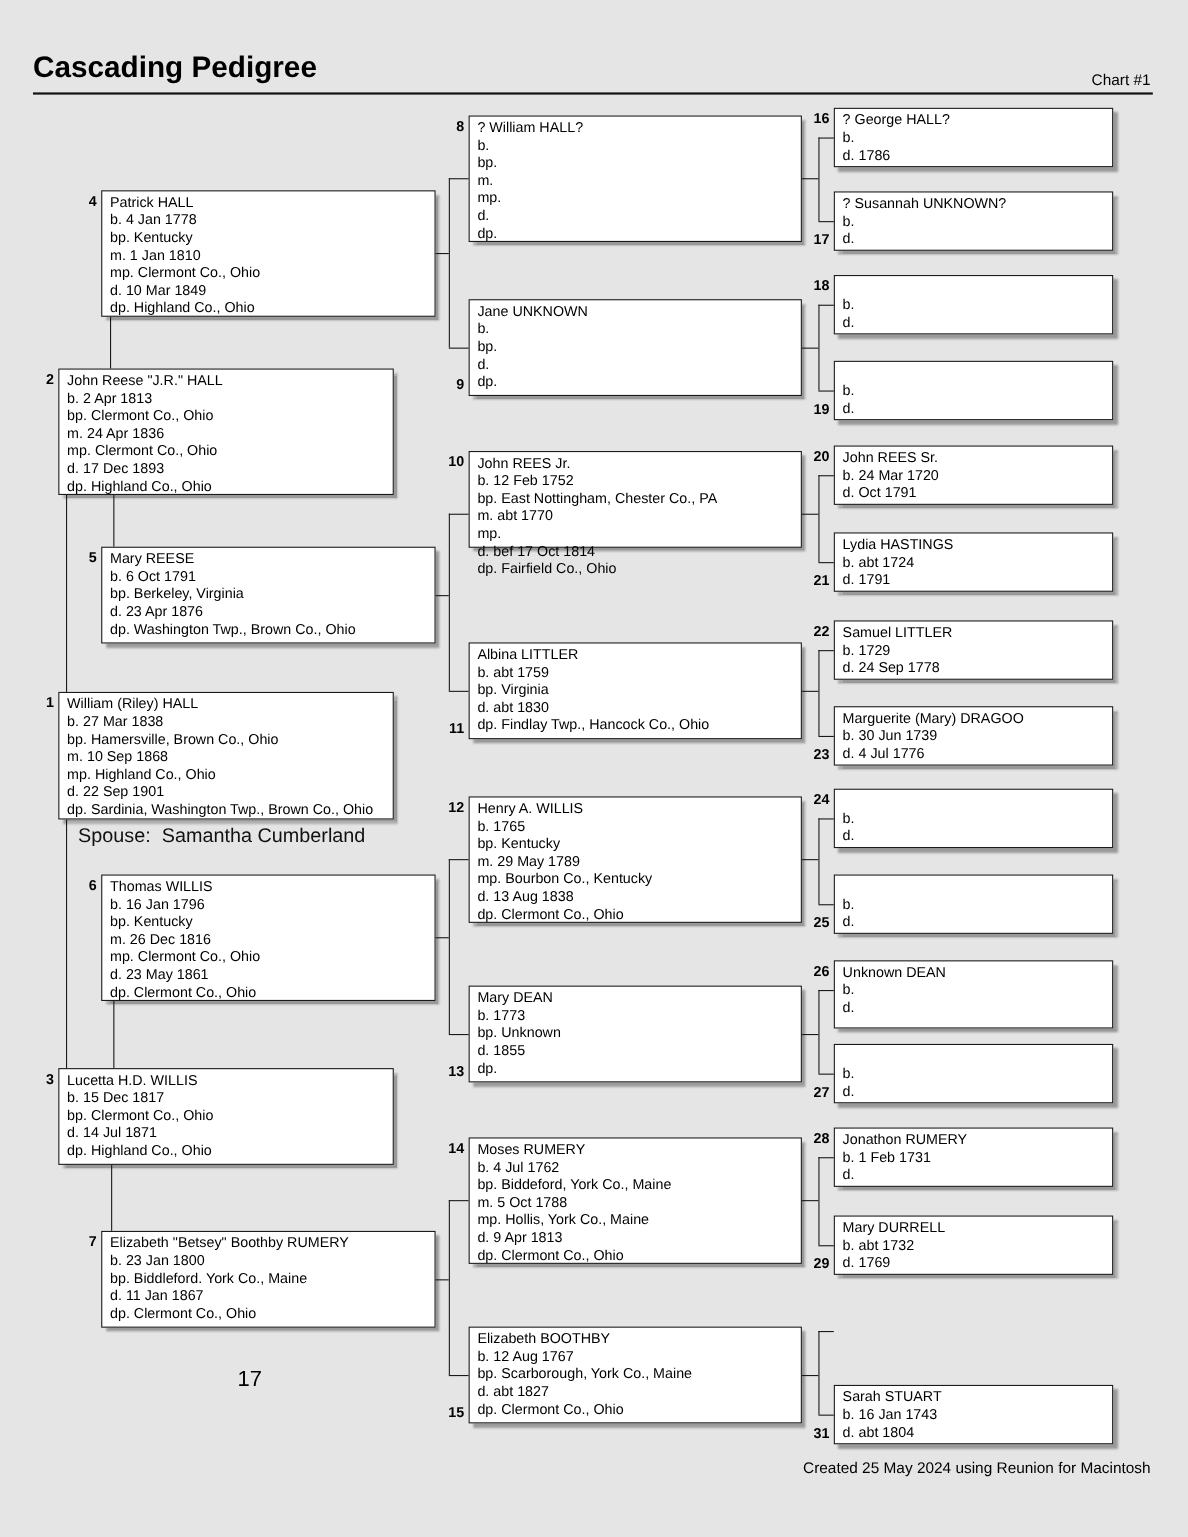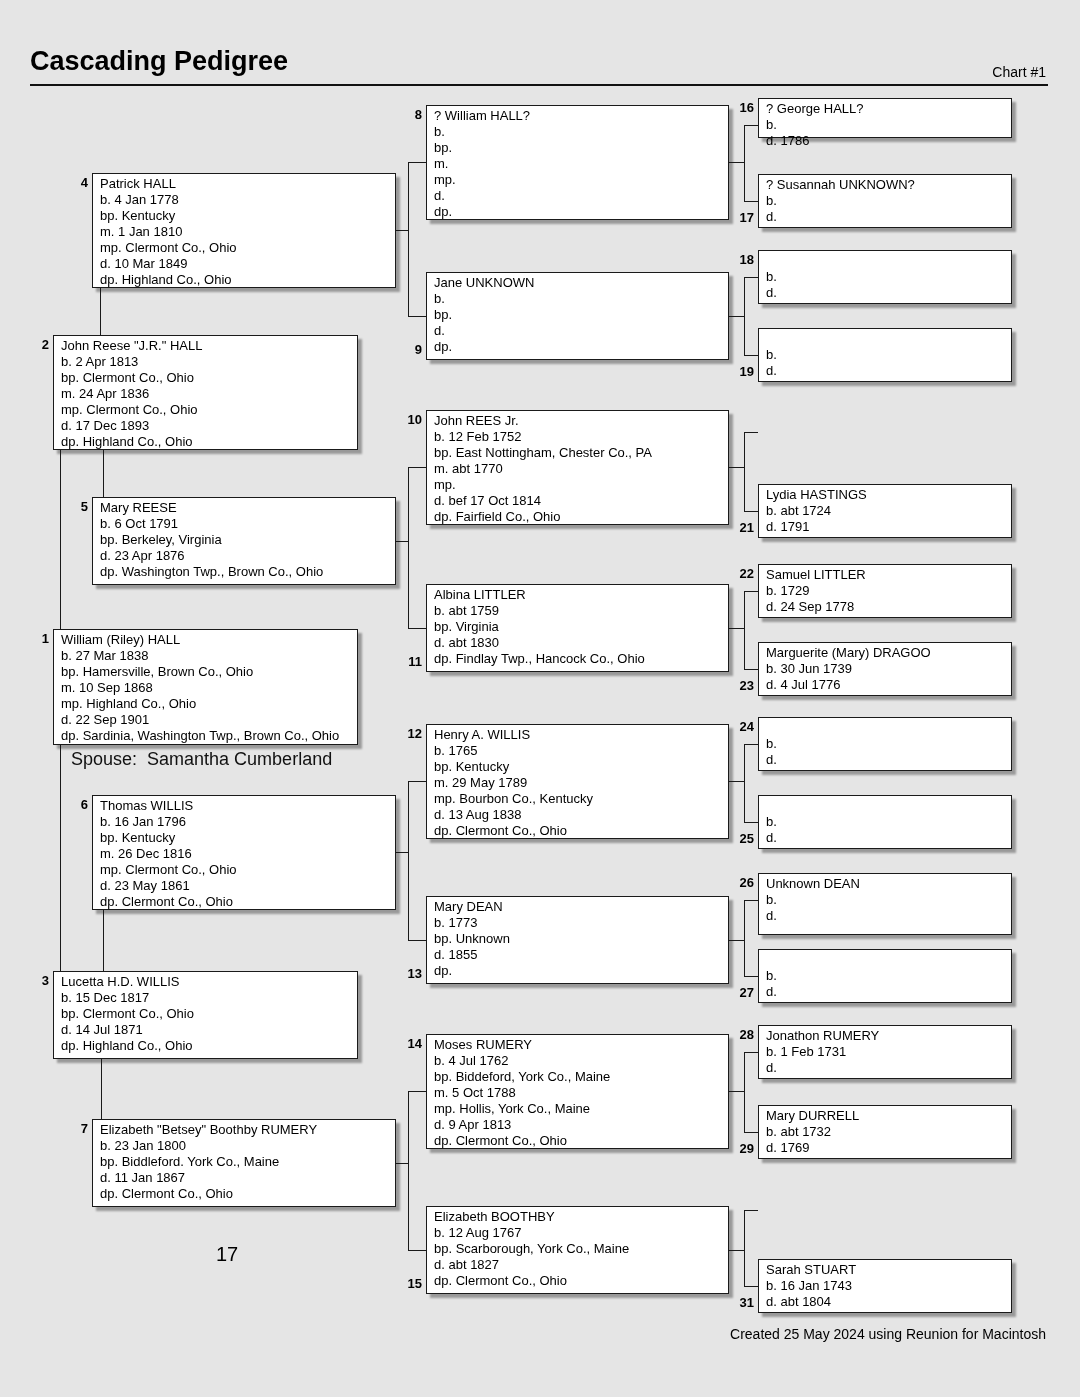--- a/index.html
+++ b/index.html
@@ -133,21 +133,21 @@
   <div class="pbox" style="left:426px;top:272px;width:303px;height:88px">
     <span class="pnum bottom">9</span>
     <div class="plines">
         <div class="pline">Jane UNKNOWN</div>
         <div class="pline">b.</div>
         <div class="pline">bp.</div>
         <div class="pline">d.</div>
         <div class="pline">dp.</div>
       </div>
   </div>
-  <div class="pbox" style="left:426px;top:410px;width:303px;height:115px">
+  <div class="pbox" style="left:426px;top:410px;width:303px;height:88px">
     <span class="pnum top">10</span>
     <div class="plines">
         <div class="pline">John REES Jr.</div>
         <div class="pline">b. 12 Feb 1752</div>
         <div class="pline">bp. East Nottingham, Chester Co., PA</div>
         <div class="pline">m. abt 1770</div>
         <div class="pline">mp.</div>
         <div class="pline">d. bef 17 Oct 1814</div>
         <div class="pline">dp. Fairfield Co., Ohio</div>
       </div>
@@ -199,21 +199,21 @@
   <div class="pbox" style="left:426px;top:1206px;width:303px;height:88px">
     <span class="pnum bottom">15</span>
     <div class="plines">
         <div class="pline">Elizabeth BOOTHBY</div>
         <div class="pline">b. 12 Aug 1767</div>
         <div class="pline">bp. Scarborough, York Co., Maine</div>
         <div class="pline">d. abt 1827</div>
         <div class="pline">dp. Clermont Co., Ohio</div>
       </div>
   </div>
-  <div class="pbox" style="left:758px;top:98px;width:254px;height:40px">
+  <div class="pbox" style="left:758px;top:98px;width:254px;height:54px">
     <span class="pnum top">16</span>
     <div class="plines">
         <div class="pline">? George HALL?</div>
         <div class="pline">b.</div>
         <div class="pline">d. 1786</div>
       </div>
   </div>
   <div class="pbox" style="left:758px;top:174px;width:254px;height:54px">
     <span class="pnum bottom">17</span>
     <div class="plines">
@@ -229,20 +229,28 @@
         <div class="pline">b.</div>
         <div class="pline">d.</div>
       </div>
   </div>
   <div class="pbox" style="left:758px;top:328px;width:254px;height:54px">
     <span class="pnum bottom">19</span>
     <div class="plines">
         <div class="pline"></div>
         <div class="pline">b.</div>
         <div class="pline">d.</div>
+      </div>
+  </div>
+  <div class="pbox" style="left:758px;top:405px;width:254px;height:54px">
+    <span class="pnum top">20</span>
+    <div class="plines">
+        <div class="pline">John REES Sr.</div>
+        <div class="pline">b. 24 Mar 1720</div>
+        <div class="pline">d. Oct 1791</div>
       </div>
   </div>
   <div class="pbox" style="left:758px;top:484px;width:254px;height:54px">
     <span class="pnum bottom">21</span>
     <div class="plines">
         <div class="pline">Lydia HASTINGS</div>
         <div class="pline">b. abt 1724</div>
         <div class="pline">d. 1791</div>
       </div>
   </div>

